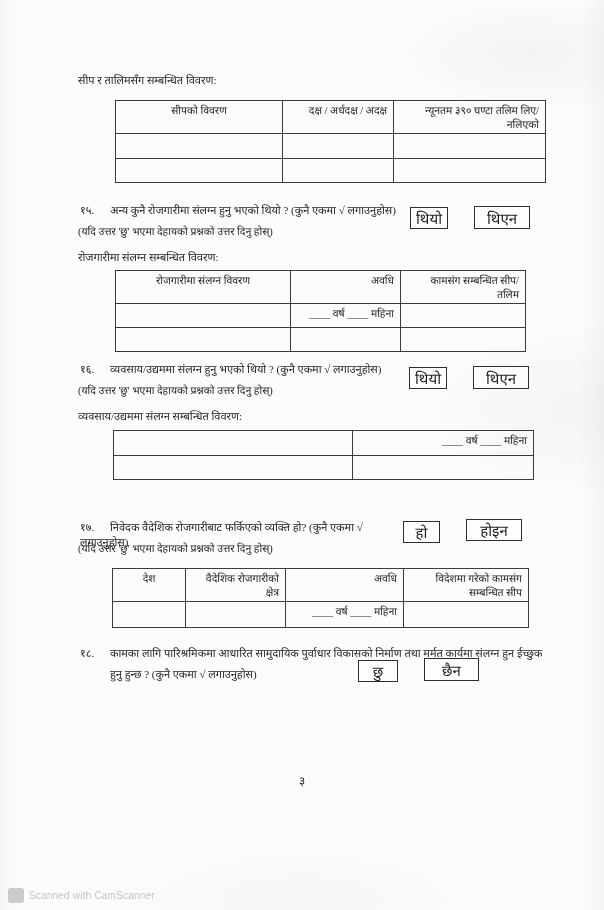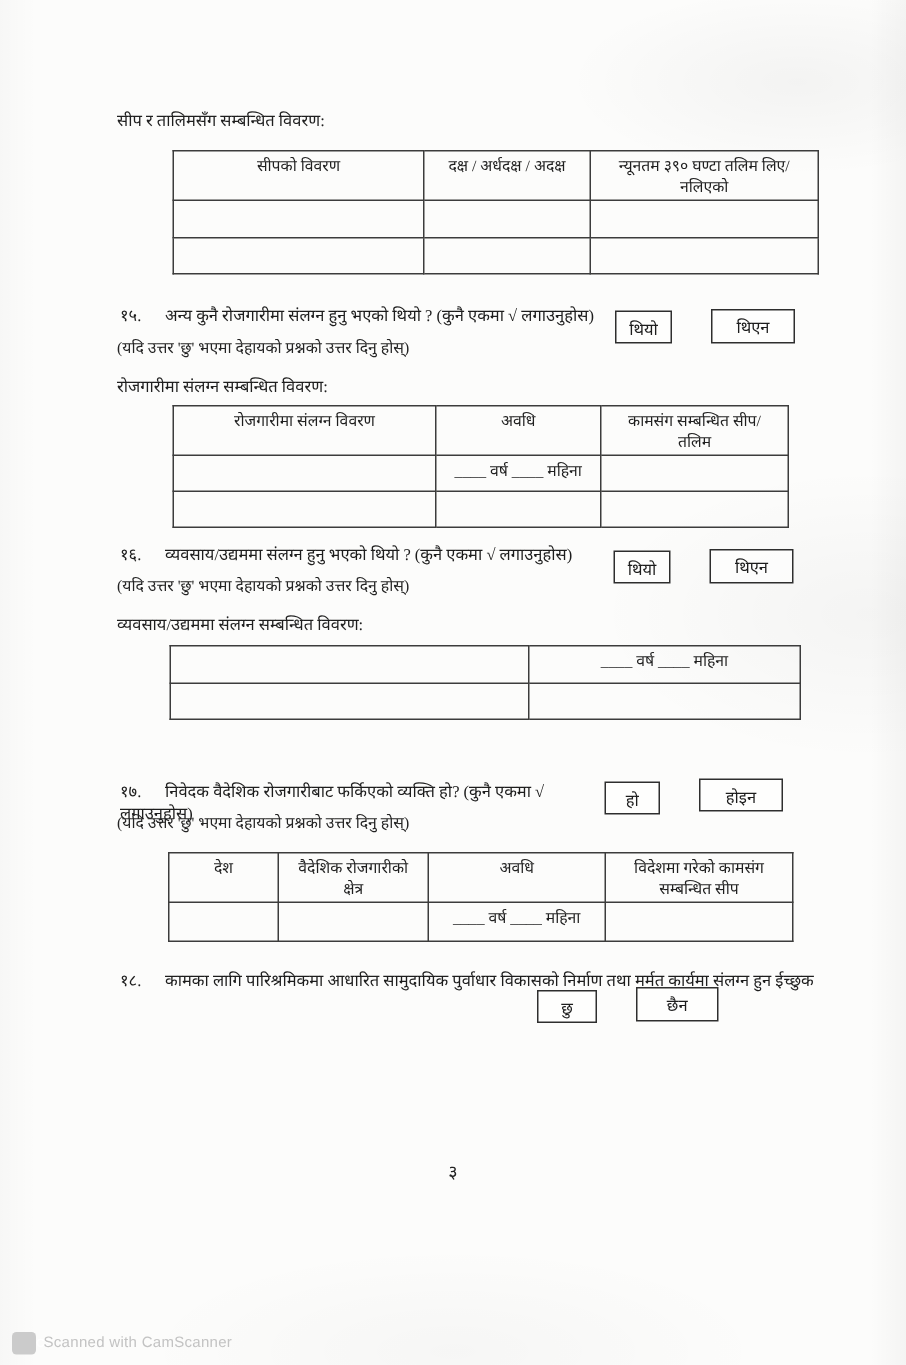--- a/index.html
+++ b/index.html
@@ -23,27 +23,27 @@
   }
   .abs { position:absolute; }
   .lbl { font-size:11px; white-space:nowrap; color:#1f1f1f; }
   .qline { position:absolute; left:80px; right:20px; font-size:11px; color:#1d1d1d; }
   .qnum { display:inline-block; width:30px; }
   .note { position:absolute; left:78px; font-size:10.5px; color:#242424; white-space:nowrap; }
   table.tbl { position:absolute; border-collapse:collapse; table-layout:fixed; background:transparent; }
   .tbl th, .tbl td {
     border:1px solid #3c3c3c; font-weight:normal;
     font-size:10.5px; padding:2px 6px; vertical-align:top;
-    text-align:center; color:#1f1f1f; overflow:hidden;
+    text-align:right; color:#1f1f1f; overflow:hidden;
   }
   .tbl th.ctr { text-align:center; }
   .ansbox {
     position:absolute; border:1.4px solid #2e2e2e;
     display:flex; align-items:center; justify-content:center;
-    font-size:11px; color:#1d1d1d; background:rgba(255,255,255,0.6);
+    font-size:15px; color:#1d1d1d; background:rgba(255,255,255,0.6);
     cursor:pointer;
   }
   .pagenum { position:absolute; left:0; right:0; text-align:center; font-size:12px; color:#222; }
   .watermark {
     position:absolute; left:8px; top:888px;
     display:flex; align-items:center; gap:5px;
     font-family:"Liberation Sans","DejaVu Sans",sans-serif;
   }
   .cs-badge {
     width:15px; height:15px; border-radius:3px;
@@ -171,20 +171,23 @@
       <td></td>
       <td class="dur">____ वर्ष ____ महिना</td>
       <td></td>
     </tr>
   </tbody>
     </table>
 
   <div class="qline" style="top:645px;">
     <span class="qnum">१८.</span><span>कामका लागि पारिश्रमिकमा आधारित सामुदायिक पुर्वाधार विकासको निर्माण तथा मर्मत कार्यमा संलग्न हुन ईच्छुक</span>
   </div>
+  <div class="qline" style="top:666px; left:110px;">
+    <span>हुनु हुन्छ ? (कुनै एकमा √ लगाउनुहोस)</span>
+  </div>
   <div class="ansbox" style="left:358px; top:660px; width:40px; height:22px;">छु</div>
   <div class="ansbox" style="left:424px; top:658px; width:55px; height:23px;">छैन</div>
 
   <div class="pagenum" style="top:772px;">३</div>
 
   <div class="watermark">
     <div class="cs-badge">CS</div>
     <div class="wm-text">Scanned with CamScanner</div>
   </div>
 

